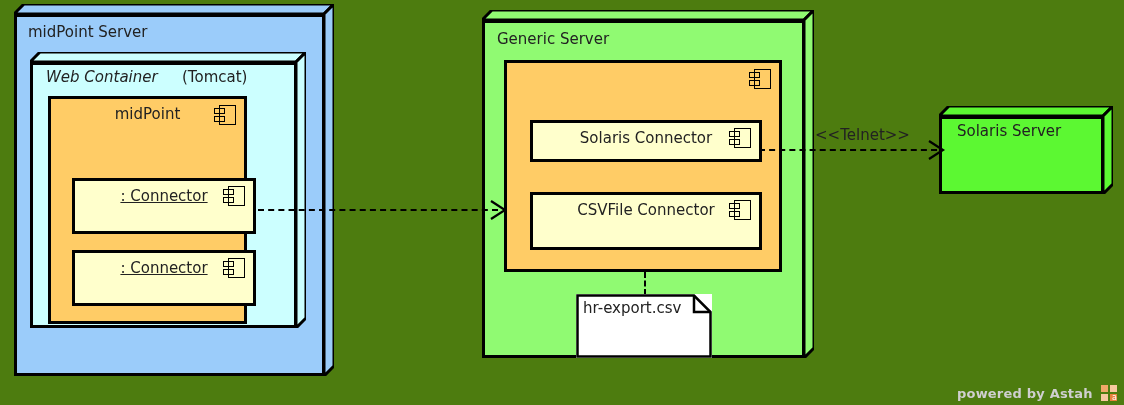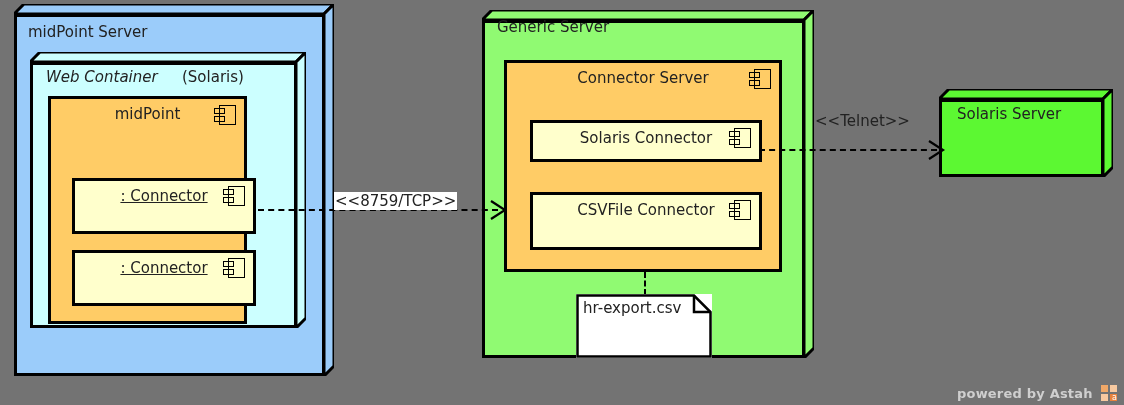--- a/index.html
+++ b/index.html
@@ -7,21 +7,21 @@
     padding: 0;
     background: #ffffff;
   }
   body {
     font-family: "DejaVu Sans", sans-serif;
   }
   #canvas {
     position: relative;
     width: 1124px;
     height: 405px;
-    background: #737373;
+    background: #4d7c0f;
     overflow: hidden;
   }
 
   
   .node {
     position: absolute;
     box-sizing: border-box;
   }
   .node > .face {
     position: absolute;
@@ -158,21 +158,21 @@
     <span class="node-label" style="left:14px; top:21px;">midPoint Server</span>
   </div>
 
   <div class="node" style="left:30px; top:52px; width:276px; height:276px;">
     <svg class="top" style="left:0; top:0; width:276px; height:276px; pointer-events:none;" viewBox="0 0 276 276">
       <polygon points="0,10 10,0 276,0 266,10" fill="#CCFFFF" stroke="#000" stroke-width="3" stroke-linejoin="miter"></polygon>
       <polygon points="266,10 276,0 276,266 266,276" fill="#CCFFFF" stroke="#000" stroke-width="3" stroke-linejoin="miter"></polygon>
     </svg>
     <div class="face" style="top:10px; width:267px; height:266px; background:#CCFFFF;"></div>
     <span class="node-label" style="left:16px; top:18px;font-style:italic;">Web Container</span>
-    <span class="node-label" style="left:152px; top:18px;">(Solaris)</span>
+    <span class="node-label" style="left:152px; top:18px;">(Tomcat)</span>
   </div>
 
   <div class="component" style="left:48px; top:96px; width:199px; height:228px; background:#FFCC66;">
     <div class="comp-title">
       <span>midPoint</span>
     </div>
     <div class="comp-icon" style="right:8px; top:6px;">
       <div class="body"></div>
       <div class="tab t1"></div>
       <div class="tab t2"></div>
@@ -200,27 +200,24 @@
       </div>
     </div>
   </div>
 
   <div class="node" style="left:482px; top:10px; width:332px; height:348px;">
     <svg class="top" style="left:0; top:0; width:332px; height:348px; pointer-events:none;" viewBox="0 0 332 348">
       <polygon points="0,10 10,0 332,0 322,10" fill="#90FA72" stroke="#000" stroke-width="3" stroke-linejoin="miter"></polygon>
       <polygon points="322,10 332,0 332,338 322,348" fill="#90FA72" stroke="#000" stroke-width="3" stroke-linejoin="miter"></polygon>
     </svg>
     <div class="face" style="top:10px; width:323px; height:338px; background:#90FA72;"></div>
-    <span class="node-label" style="left:15px; top:10px;">Generic Server</span>
+    <span class="node-label" style="left:15px; top:22px;">Generic Server</span>
   </div>
 
   <div class="component" style="left:504px; top:60px; width:278px; height:212px; background:#FFCC66;">
-    <div class="comp-title">
-      <span>Connector Server</span>
-    </div>
     <div class="comp-icon" style="right:8px; top:6px;">
       <div class="body"></div>
       <div class="tab t1"></div>
       <div class="tab t2"></div>
     </div>
 
     <div class="component" style="left:23px; top:57px; width:232px; height:42px; background:#FFFFCC;">
       <div class="comp-title">
         <span>Solaris Connector</span>
       </div>
@@ -246,40 +243,39 @@
   <div class="dashline-v" style="left:644px; top:272px; height:23px;"></div>
 
   <div class="note" style="left:576px; top:294px; width:136px; height:64px;padding-left:12px;">
     <svg style="position:absolute; left:0; top:0; width:136px; height:64px;" viewBox="0 0 136 64">
       <polygon points="1.5,1.5 118,1.5 134.5,18 134.5,62.5 1.5,62.5" fill="#ffffff" stroke="#000" stroke-width="2.5" stroke-linejoin="miter"></polygon>
       <polyline points="118,1.5 118,18 134.5,18" fill="none" stroke="#000" stroke-width="2.5" stroke-linejoin="miter"></polyline>
     </svg>
     <span class="note-text" style="left:7px; top:5px;">hr-export.csv</span>
   </div>
 
-  <div class="node" style="left:939px; top:89px; width:150px; height:88px;">
+  <div class="node" style="left:939px; top:106px; width:150px; height:88px;">
     <svg class="top" style="left:0; top:0; width:174px; height:88px; pointer-events:none;" viewBox="0 0 174 88">
       <polygon points="0,10 10,0 174,0 164,10" fill="#5CF832" stroke="#000" stroke-width="3" stroke-linejoin="miter"></polygon>
       <polygon points="164,10 174,0 174,78 164,88" fill="#5CF832" stroke="#000" stroke-width="3" stroke-linejoin="miter"></polygon>
     </svg>
     <div class="face" style="top:10px; width:165px; height:78px; background:#5CF832;"></div>
     <span class="node-label" style="left:18px; top:18px;">Solaris Server</span>
   </div>
 
   <div class="dashline-h" style="left:258px; top:209px; width:240px;"></div>
   <svg class="arrowhead" style="left:488px; top:199px; width:20px; height:22px;" viewBox="0 0 20 22">
     <polyline points="3,2 17,11 3,20" fill="none" stroke="#000" stroke-width="2.2" stroke-linejoin="miter" stroke-linecap="butt"></polyline>
   </svg>
-  <span class="conn-label" style="left:334px; top:192px;">&lt;&lt;8759/TCP&gt;&gt;</span>
 
   <div class="dashline-h" style="left:759px; top:149px; width:178px;"></div>
   <svg class="arrowhead" style="left:926px; top:139px; width:20px; height:22px;" viewBox="0 0 20 22">
     <polyline points="3,2 17,11 3,20" fill="none" stroke="#000" stroke-width="2.2" stroke-linejoin="miter" stroke-linecap="butt"></polyline>
   </svg>
-  <span class="conn-label nobg" style="left:814px; top:112px;">&lt;&lt;Telnet&gt;&gt;</span>
+  <span class="conn-label nobg" style="left:814px; top:126px;">&lt;&lt;Telnet&gt;&gt;</span>
 
   <span class="watermark" style="left:957px; top:386px;">powered by Astah</span>
   <svg class="astah-logo" style="left:1101px; top:385px;" viewBox="0 0 16 16">
     <rect x="0" y="0" width="7" height="7" fill="#F0A868"></rect>
     <rect x="9" y="0" width="7" height="7" fill="#F7C9A0"></rect>
     <rect x="0" y="9" width="7" height="7" fill="#F7C9A0"></rect>
     <rect x="9" y="9" width="7" height="7" fill="#E8823C"></rect>
     <text x="11" y="15" font-size="8" fill="#ffffff" font-family="DejaVu Sans, sans-serif">a</text>
   </svg>
 

